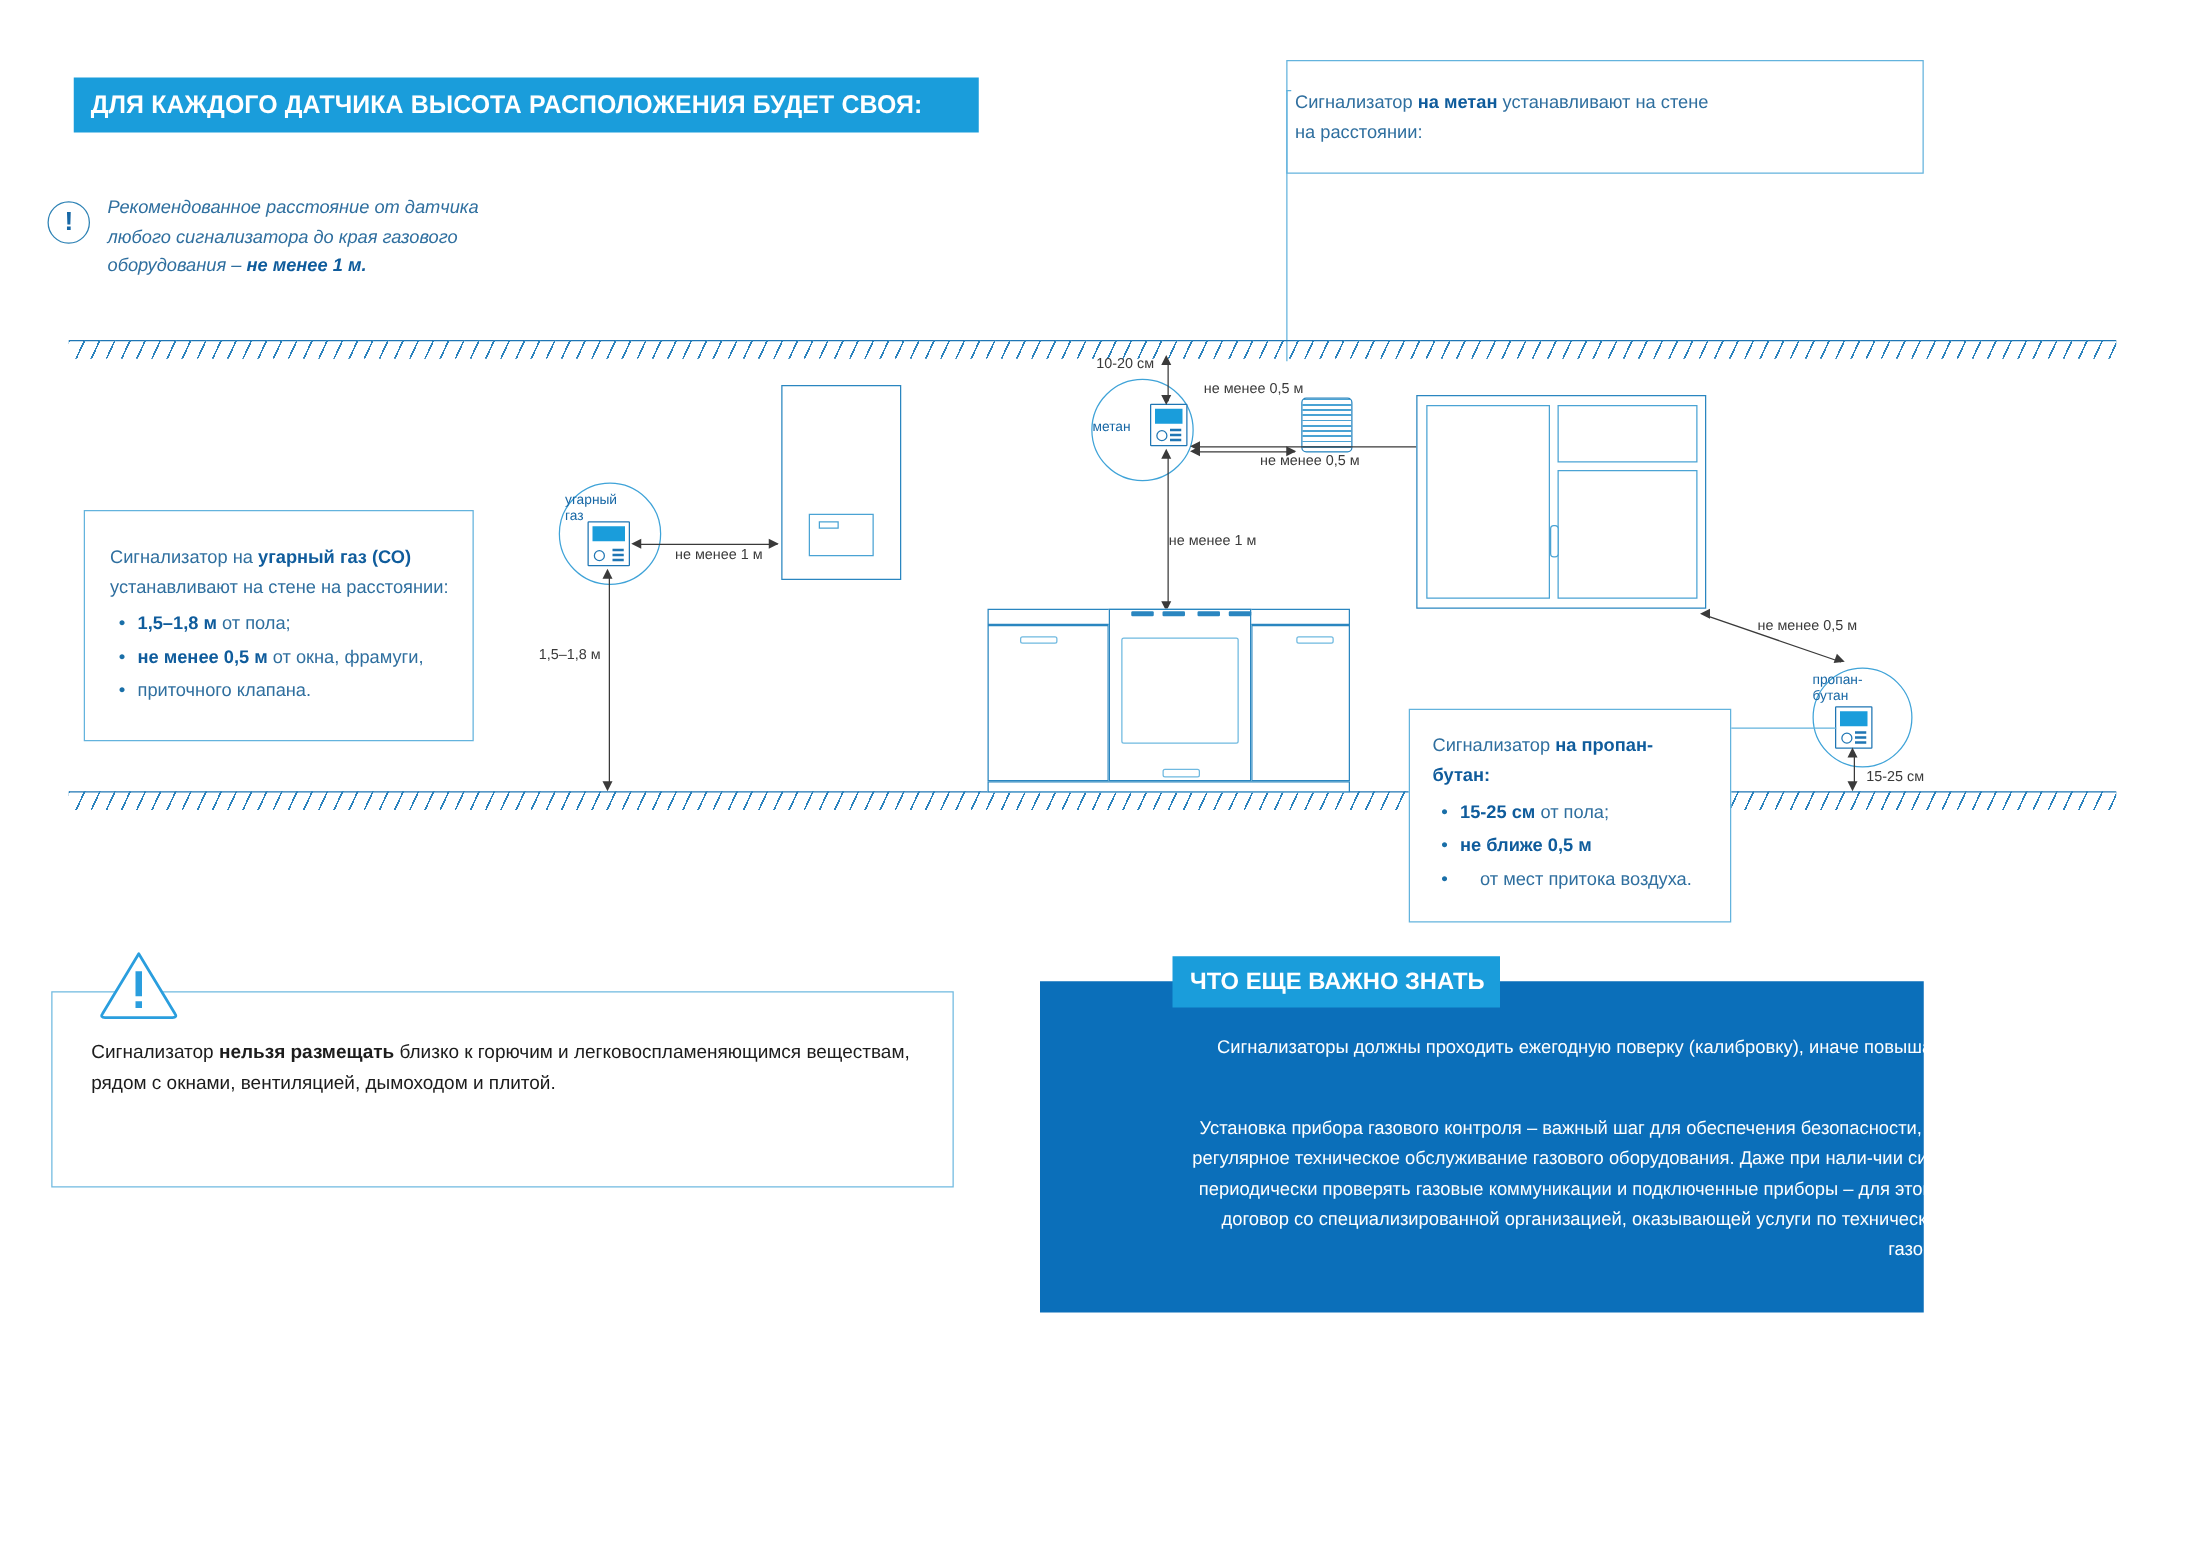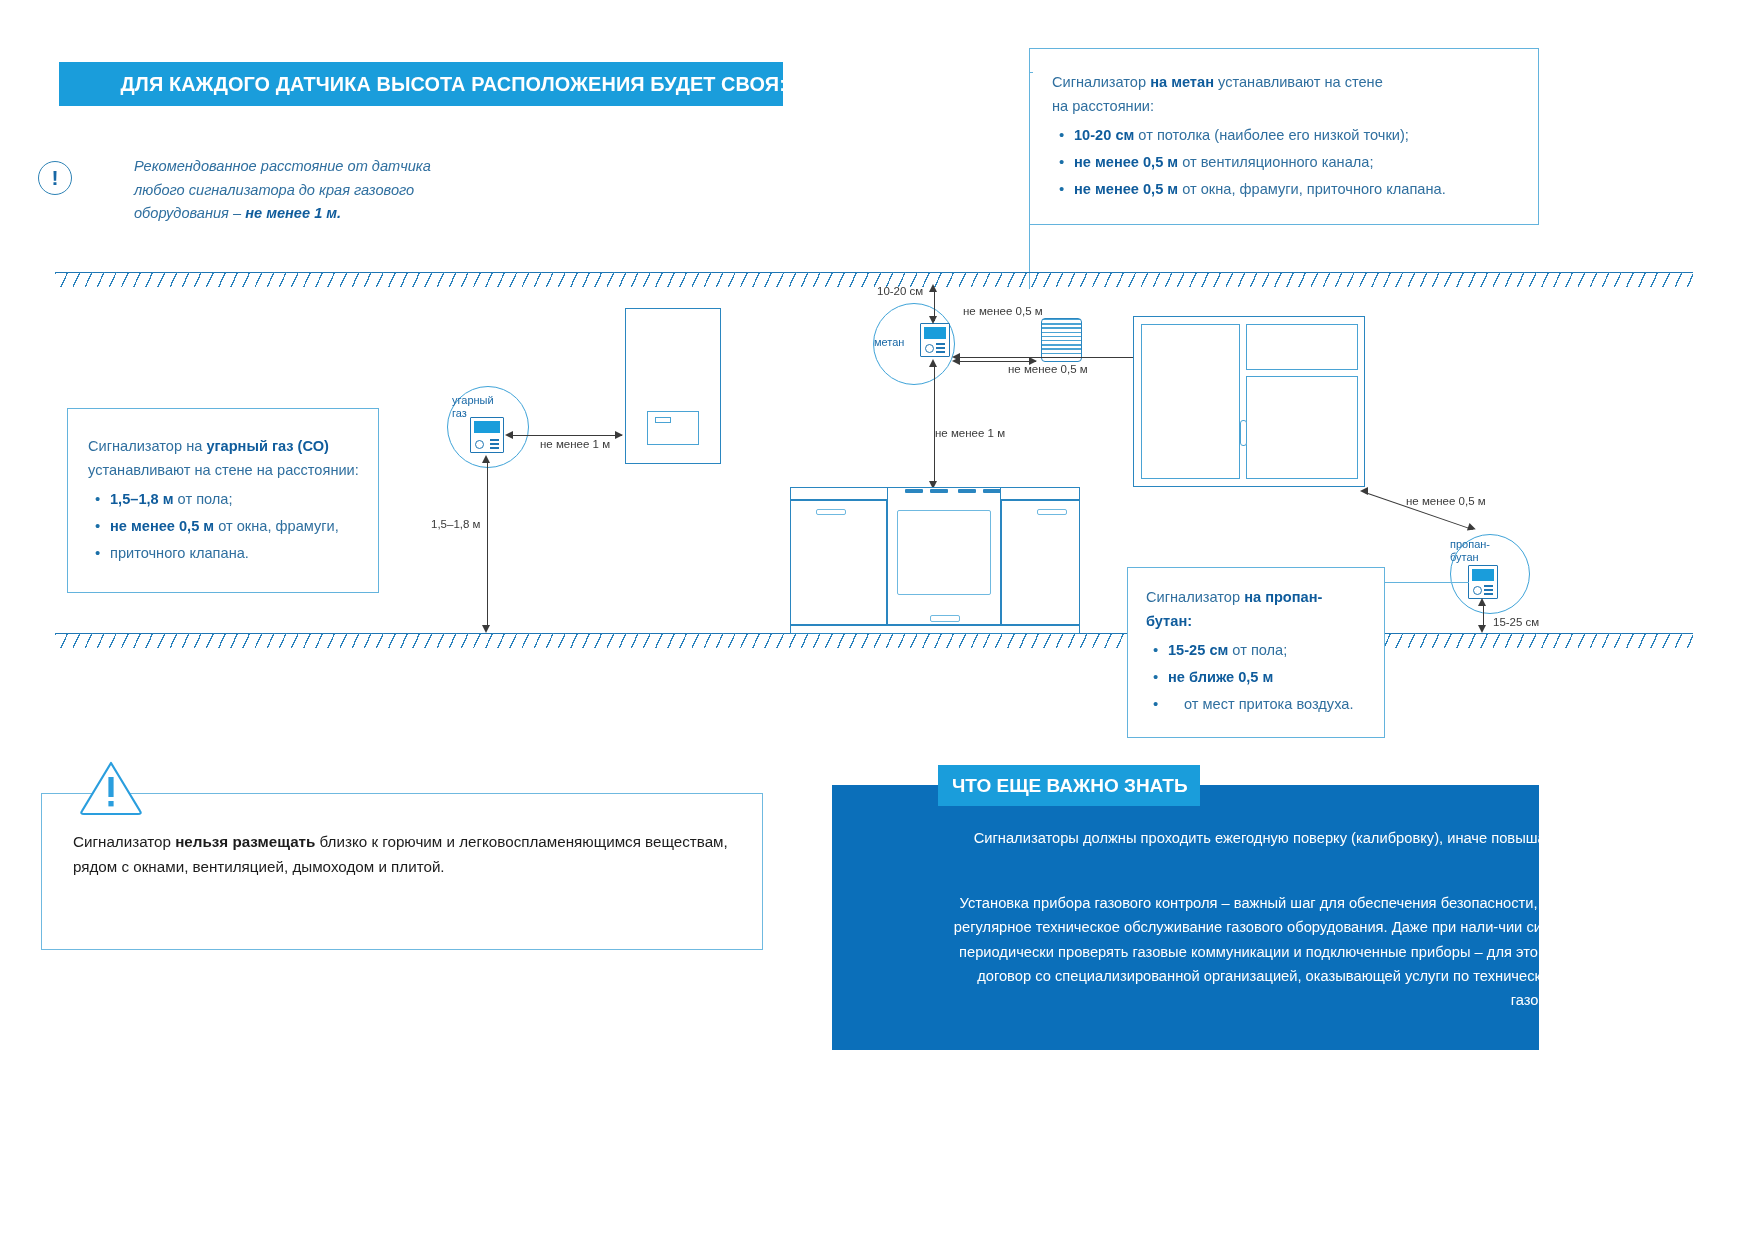--- a/index.html
+++ b/index.html
@@ -9,21 +9,21 @@
   }
   body {
     width: 1749px; height: 1241px;
     position: relative;
     font-family: "Liberation Sans", "DejaVu Sans", sans-serif;
     overflow: hidden;
   }
   .stage { position: absolute; inset: 0; }
 
   
-  .abs { position: absolute; padding-left: 48px; }
+  .abs { position: absolute; }
 
   
   #title-banner {
     left: 59px; top: 62px; width: 724px; height: 44px;
     background: #1a9ddb;
     display: flex; align-items: center;
   }
   #title-banner .t {
     color: #ffffff;
     font-size: 20.5px;
@@ -75,21 +75,21 @@
     padding-left: 22px;
     margin-bottom: 3px;
   }
   .callout ul li::before {
     content: "•";
     position: absolute; left: 7px; top: -1px;
     color: #1a6fa8; font-size: 15px;
   }
   .callout ul li b { color: #0f5c9c; }
 
-  #methane-box  { left: 1029px; top: 48px;  width: 510px; padding: 22px 20px 20px 22px; }
+  #methane-box  { left: 1029px; top: 48px;  width: 510px; padding: 22px 20px 20px 6px; }
   #co-box       { left: 67px;  top: 408px; width: 312px; padding: 26px 18px 24px 20px; }
   #propane-box  { left: 1127px; top: 567px; width: 258px; padding: 18px 16px 18px 18px; }
 
   
   .connector { position: absolute; border-left: 1.3px solid #63b3dd; }
   .connector-h { position: absolute; border-top: 1.3px solid #63b3dd; }
 
   
   .hatch-band {
     position: absolute;
@@ -260,25 +260,20 @@
       <span>любого сигнализатора до края газового</span><br>
       <span>оборудования – </span><b>не менее 1 м.</b>
     </div>
   </div>
 
   <div class="callout" id="methane-box">
     <p class="lead">
       <span>Сигнализатор </span><b>на метан</b><span> устанавливают на стене</span><br>
       <span>на расстоянии:</span>
     </p>
-    <ul>
-      <li><b>10-20 см</b><span> от потолка (наиболее его низкой точки);</span></li>
-      <li><b>не менее 0,5 м</b><span> от вентиляционного канала;</span></li>
-      <li><b>не менее 0,5 м</b><span> от окна, фрамуги, приточного клапана.</span></li>
-    </ul>
   </div>
 
   <div class="connector" style="left:1029px; top:72px; height:217px;"></div>
   <div class="connector-h" style="left:1029px; top:72px; width:4px;"></div>
 
   <div class="hatch-line" style="left:55px; top:272px; width:1638px;"></div>
   <div class="hatch-band" style="left:55px; top:272px; width:1638px;"></div>
 
   <div class="hatch-line" style="left:55px; top:633px; width:1638px;"></div>
   <div class="hatch-band" style="left:55px; top:633px; width:1638px;"></div>

